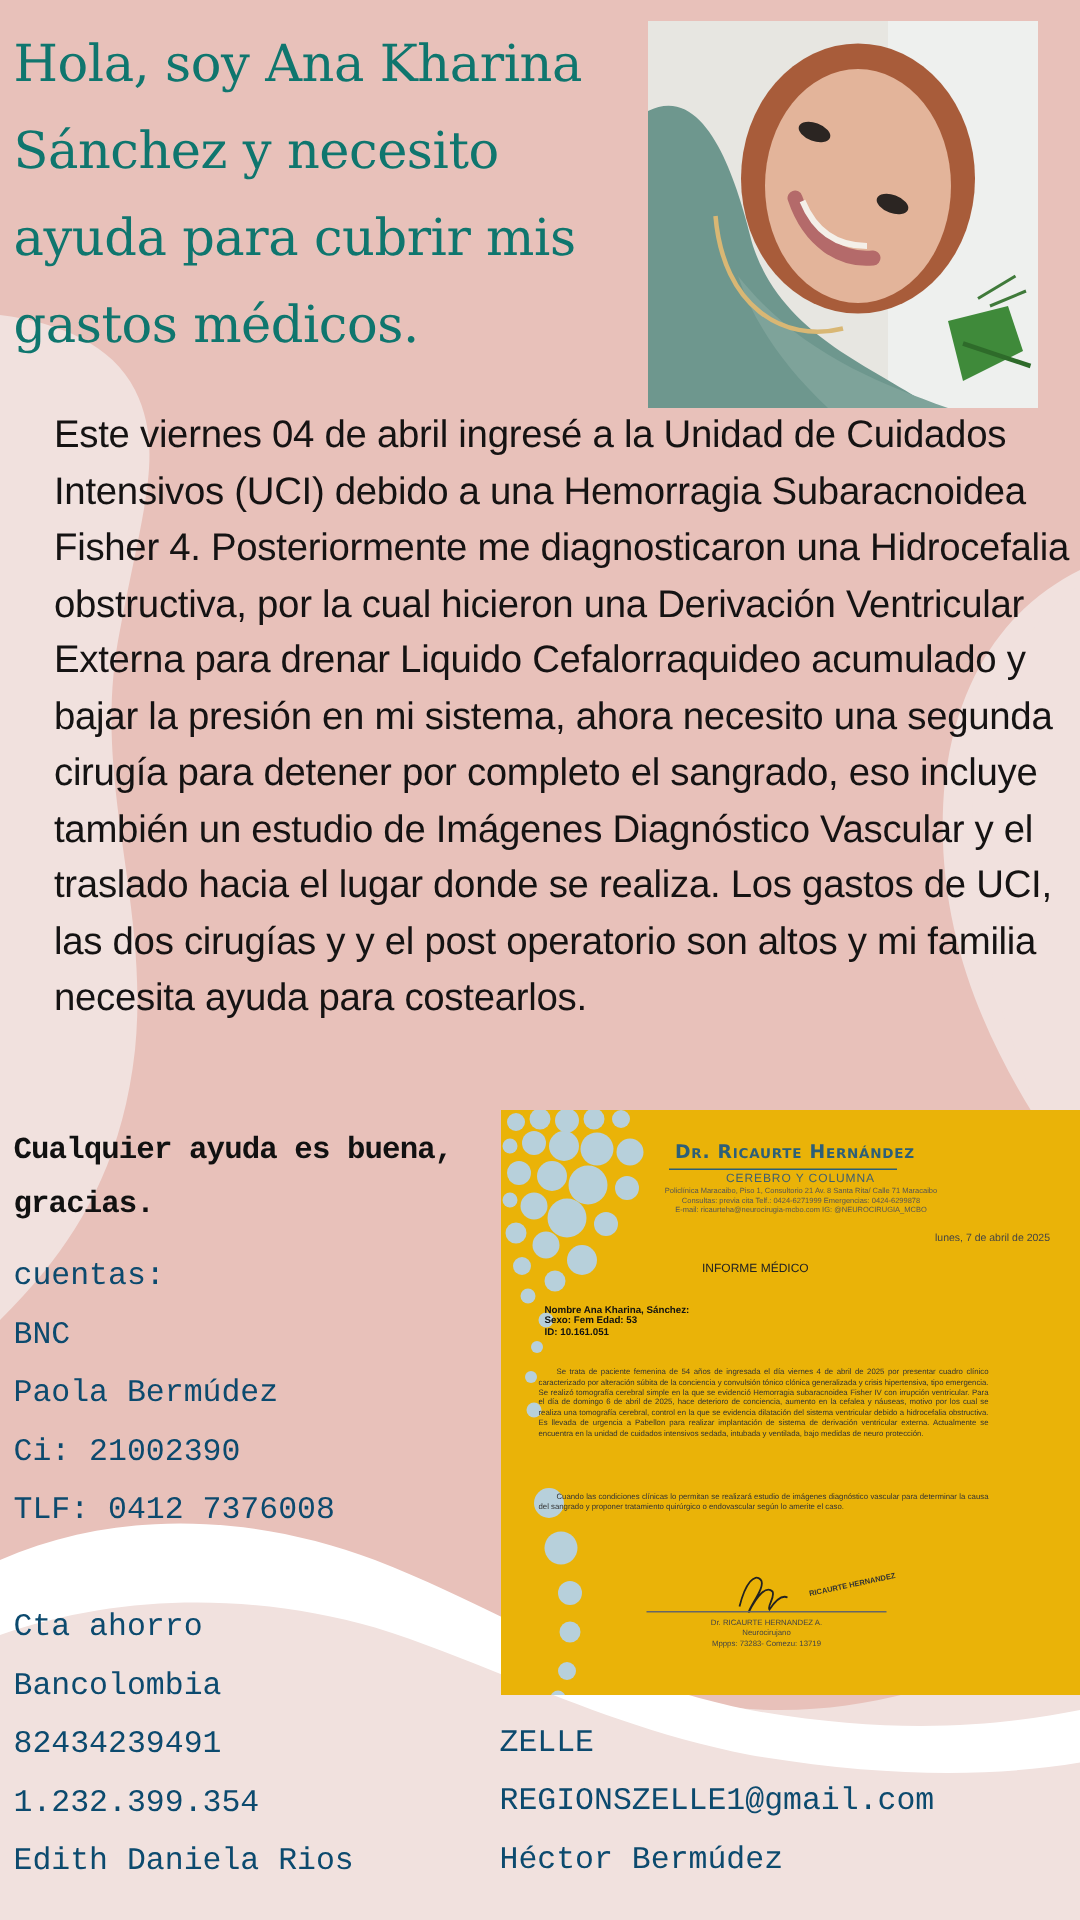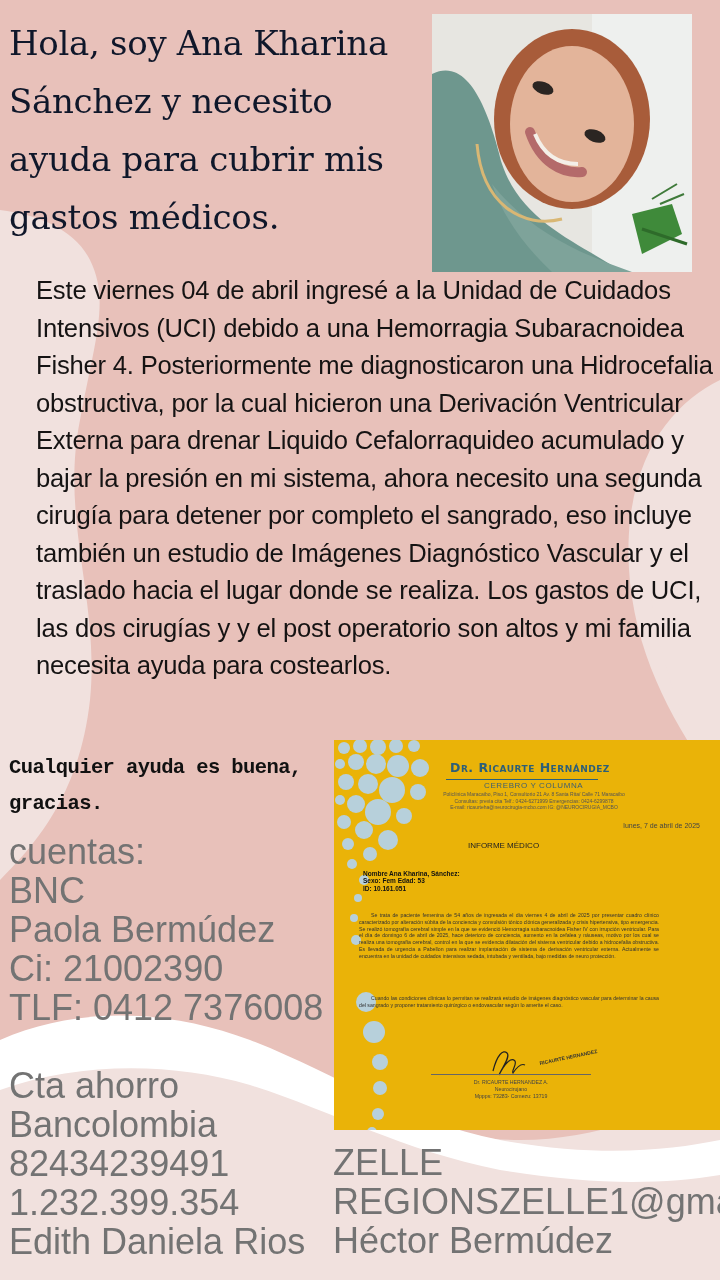--- a/index.html
+++ b/index.html
@@ -1,28 +1,28 @@
 <!DOCTYPE html>
 <html><head>
 <meta charset="utf-8">
 <style>
   html, body { margin: 0; padding: 0; }
   body { width: 720px; height: 1280px; overflow: hidden; position: relative; background: #f1e1de; font-family: "Liberation Sans", sans-serif; }
   .bg { position: absolute; left: 0; top: 0; width: 720px; height: 1280px; z-index: 0; }
   .layer { position: absolute; z-index: 1; }
 
-  .headline { left: 9px; top: 14px; width: 420px; font-family: "DejaVu Serif", serif; font-size: 34px; line-height: 58px; color: #0f172a; letter-spacing: -0.3px; }
+  .headline { left: 9px; top: 14px; width: 420px; font-family: "DejaVu Serif", serif; font-size: 34px; line-height: 58px; color: #0f766e; letter-spacing: -0.3px; }
 
   .photo { left: 432px; top: 14px; width: 260px; height: 258px; overflow: hidden; background: #d9d7d0; }
 
   .story { left: 36px; top: 272px; width: 680px; font-family: "Liberation Sans", sans-serif; font-size: 25.6px; line-height: 37.5px; color: #151313; letter-spacing: -0.2px; }
 
   .thanks { left: 9px; top: 750px; width: 320px; font-family: Liberation Mono, monospace; font-weight: bold; font-size: 20.5px; line-height: 36px; color: #111; letter-spacing: -0.6px; }
 
-  .lines { font-family: Liberation Sans, sans-serif; font-size: 36px; line-height: 39px; color: #737373; }
+  .lines { font-family: Liberation Mono, monospace; font-size: 21px; line-height: 39px; color: #0c4a6e; }
   .accounts-bnc { left: 9px; top: 832px; }
   .accounts-bancolombia { left: 9px; top: 1066px; }
   .zelle { left: 333px; top: 1143px; }
 
   .doc { left: 334px; top: 740px; width: 414px; height: 390px; background: #eab308; overflow: hidden; font-family: "Liberation Sans", sans-serif; color: #222; }
   .doc .dots { position: absolute; left: 0; top: 0; width: 120px; height: 390px; }
   .doc .dr-name { position: absolute; left: 116px; top: 20px; font-family: "DejaVu Sans", sans-serif; font-size: 12.5px; font-weight: bold; color: #2d5f78; letter-spacing: 0.5px; font-variant: small-caps; }
   .doc .dr-underline { position: absolute; left: 112px; top: 39px; width: 152px; height: 1px; background: #2d5f78; }
   .doc .dr-spec { position: absolute; left: 150px; top: 41px; font-size: 8px; color: #406070; letter-spacing: 0.6px; }
   .doc .addr { position: absolute; left: 60px; top: 51px; width: 280px; text-align: center; font-size: 5px; line-height: 6.6px; color: #555; }

